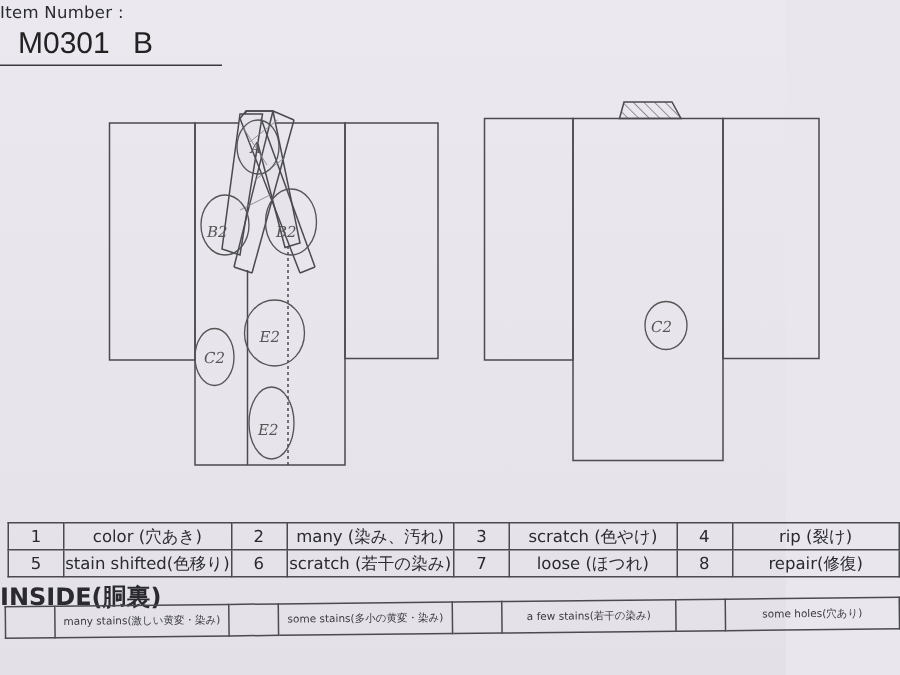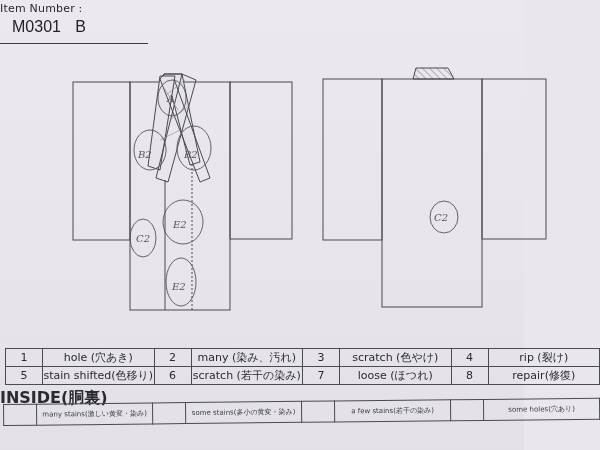--- a/index.html
+++ b/index.html
@@ -13,21 +13,21 @@
   .paper {
     position: absolute; left: 0; top: 0; width: 524px; height: 450px;
     background: linear-gradient(180deg, #ebe8f0 0%, #e7e4ec 60%, #e3e0e8 100%);
   }
   .item-label {
     position: absolute; left: 0; top: 2px;
     font-size: 11px; color: #2a2a30; letter-spacing: 0.2px;
   }
   .item-number {
     position: absolute; left: 12px; top: 18px;
-    font-size: 16px; color: #222;
+    font-size: 20px; color: #222;
     font-family: "Liberation Sans", sans-serif;
     word-spacing: 10px;
   }
   .item-underline {
     position: absolute; left: 0; top: 43px; width: 148px; height: 1px;
     background: #3a3a40;
   }
   svg.drawings { position: absolute; left: 0; top: 0; }
   .legend {
     position: absolute; left: 5px; top: 348px; width: 595px;
@@ -122,21 +122,21 @@
       <rect x="482" y="79" width="64" height="160"></rect>
       <ellipse cx="444" cy="217" rx="14" ry="16" stroke="#555" stroke-width="0.9"></ellipse>
       <text x="434" y="221" fill="#555" stroke="none" font-size="10" font-family="DejaVu Serif, serif" font-style="italic">C2</text>
     </g>
   </svg>
 
   <table class="legend">
     <tbody>
         <tr>
       <td class="num">1</td>
-      <td>hole (穴あき)</td>
+      <td>color (穴あき)</td>
       <td class="num">2</td>
       <td>many (染み、汚れ)</td>
       <td class="num">3</td>
       <td>scratch (色やけ)</td>
       <td class="num">4</td>
       <td>rip (裂け)</td>
     </tr>
     <tr>
       <td class="num">5</td>
       <td>stain shifted(色移り)</td>

